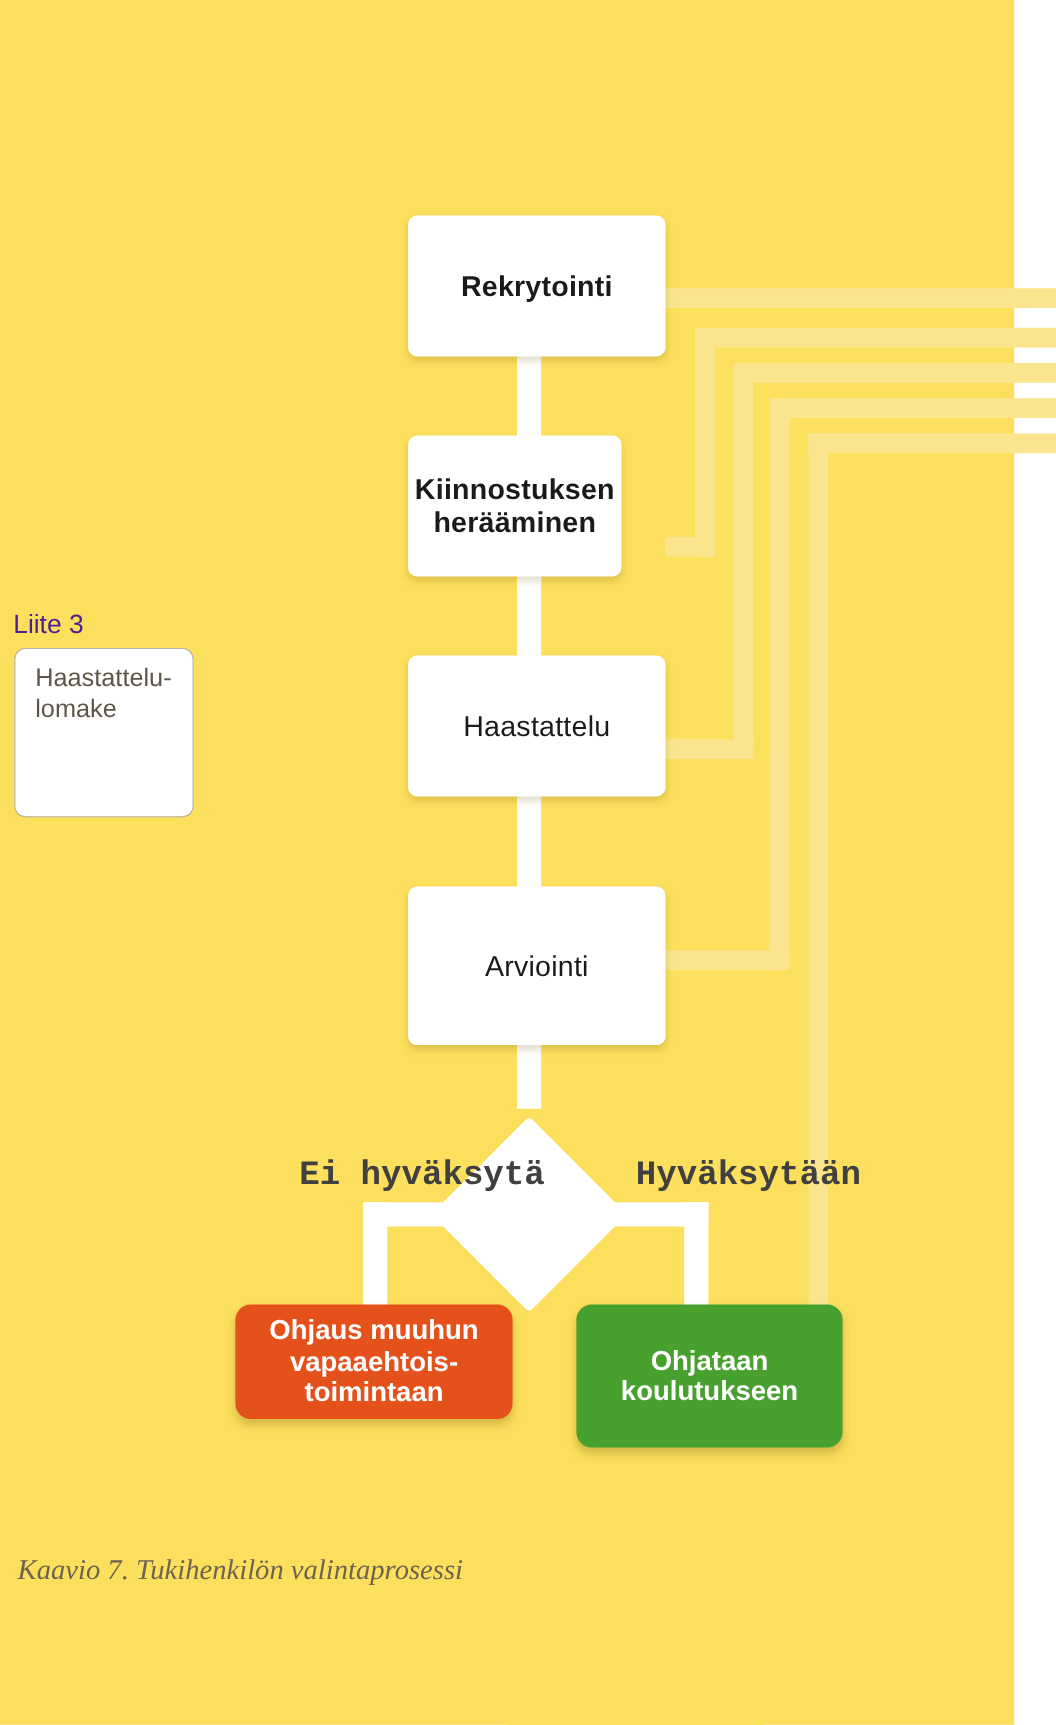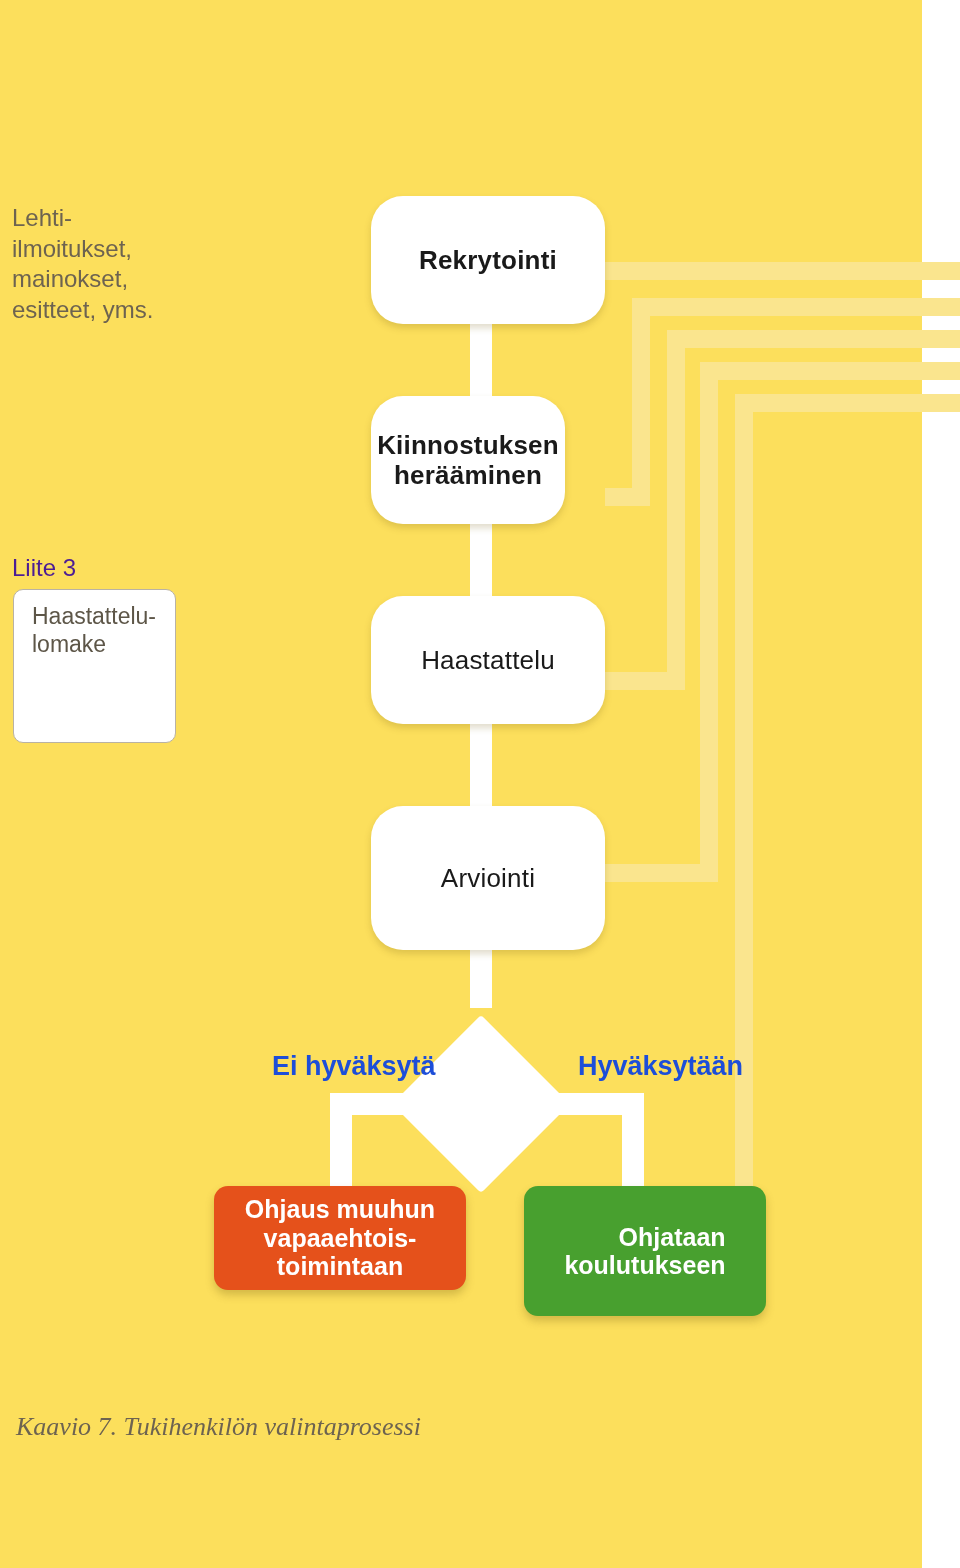--- a/index.html
+++ b/index.html
@@ -40,21 +40,21 @@
   
   .stem {
     position: absolute;
     background: #ffffff;
   }
 
   
   .pbox {
     position: absolute;
     background: #ffffff;
-    border-radius: 32px;
+    border-radius: 8px;
     box-shadow: 0 4px 7px rgba(120, 95, 20, 0.22);
     display: flex;
     align-items: center;
     justify-content: center;
     text-align: center;
     color: #1a1a1a;
     font-size: 26px;
     line-height: 1.16;
     letter-spacing: 0.2px;
   }
@@ -65,24 +65,25 @@
     position: absolute;
     width: 126px;
     height: 126px;
     background: #ffffff;
     transform: rotate(45deg);
     border-radius: 4px;
   }
 
   .branch-label {
     position: absolute;
-    font-size: 27px;
+    font-size: 31px;
     font-weight: bold;
-    color: #1d4ed8;
+    color: #404040;
     white-space: nowrap;
+    font-family: Liberation Mono, monospace;
   }
 
   
   .obox {
     position: absolute;
     border-radius: 14px;
     display: flex;
     align-items: center;
     justify-content: center;
     text-align: center;
@@ -192,28 +193,24 @@
 
   <div class="branch-label" style="left:578px; top:1051px;">Hyväksytään</div>
 
   <div class="obox" style="left:214px; top:1186px; width:252px; height:104px; background:#e5511b;">
     <span style="white-space:pre-line;">Ohjaus muuhun
 vapaaehtois-
 toimintaan</span>
   </div>
 
   <div class="obox" style="left:524px; top:1186px; width:242px; height:130px; background:#48a02f;">
-    <span style="white-space:pre-line;text-align:right;">Ohjataan
+    <span style="white-space:pre-line;">Ohjataan
 koulutukseen</span>
   </div>
 
-  <div class="side-note" style="left:12px; top:203px;">Lehti-
-ilmoitukset,
-mainokset,
-esitteet, yms.</div>
 
   <div class="liite-label" style="left:12px; top:554px;">Liite 3</div>
 
   <div class="liite-box" style="left:13px; top:589px; width:163px; height:154px;"></div>
 
   <div class="liite-box-text" style="left:32px; top:602px;">Haastattelu-
 lomake</div>
 
   <div class="caption" style="left:16px; top:1412px;">Kaavio 7. Tukihenkilön valintaprosessi</div>
 

